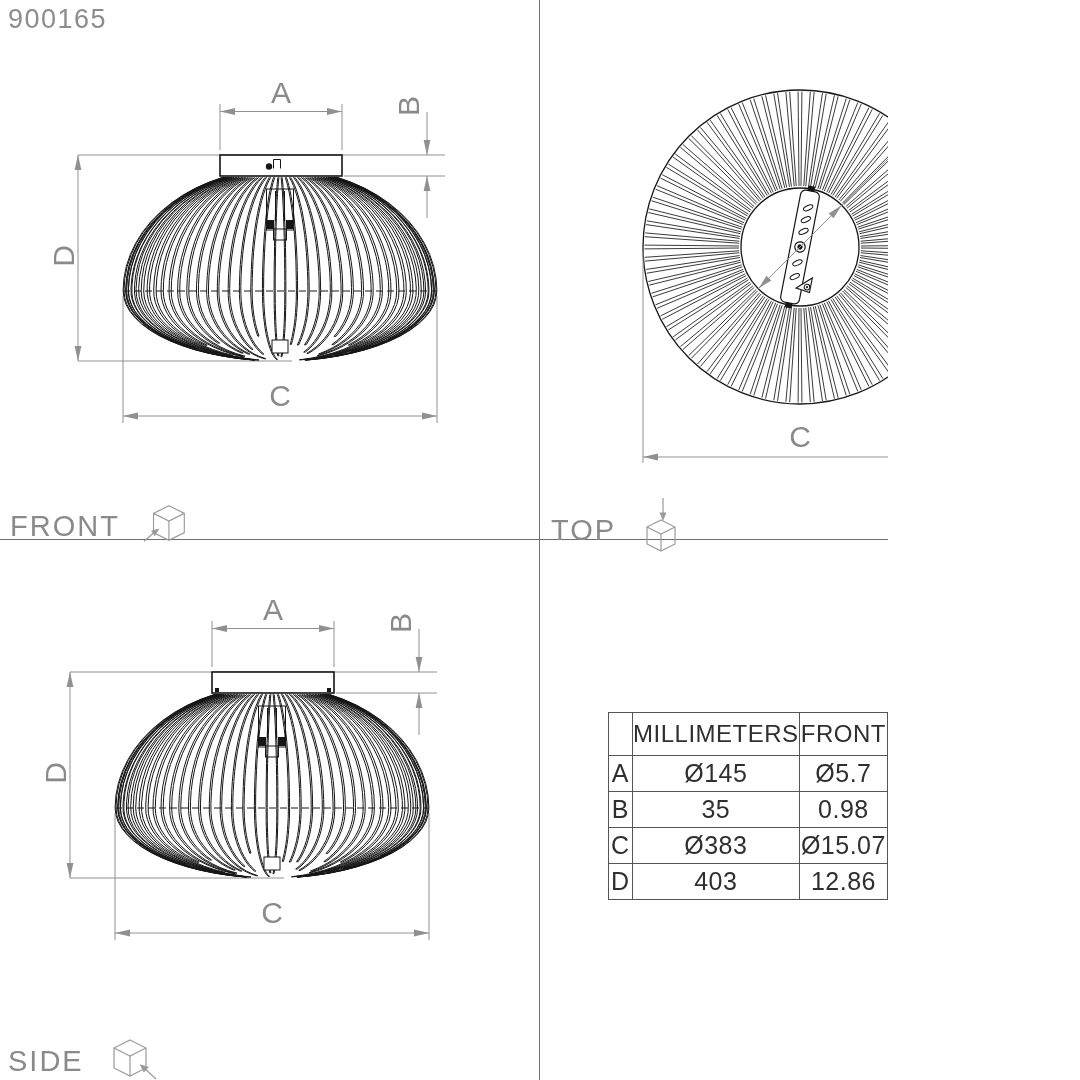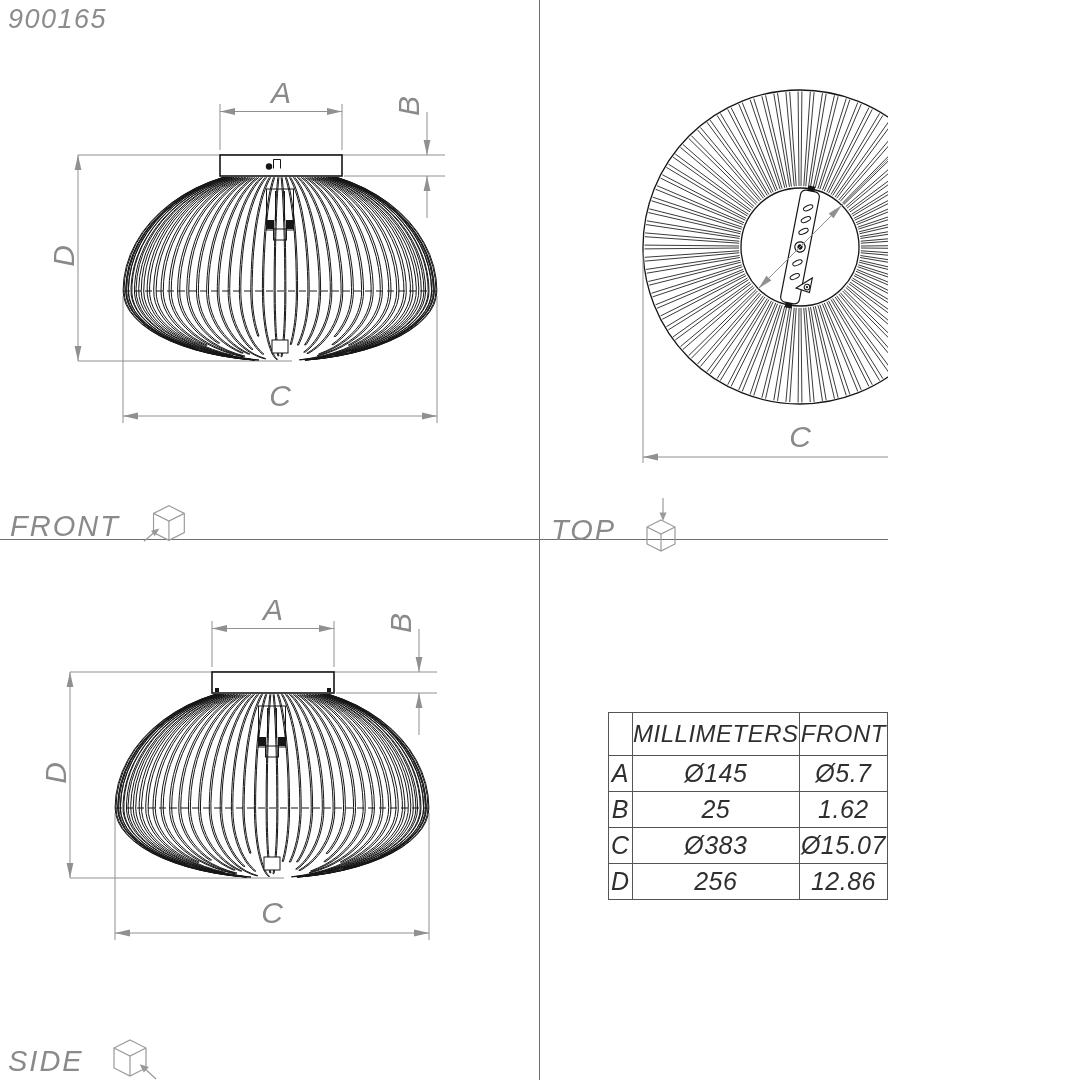--- a/index.html
+++ b/index.html
@@ -1,17 +1,17 @@
 <!DOCTYPE html>
 <html><head>
 <meta charset="utf-8">
 <style>
   html,body{margin:0;padding:0;background:#ffffff;}
   .canvas{position:relative;width:888px;height:1080px;background:#ffffff;overflow:hidden;
-          font-family:"Liberation Sans",sans-serif;font-style:italic;}
+          font-family:"Liberation Sans",sans-serif;}
   .divider{position:absolute;background:#6f6f6f;}
   .divider.v{left:539px;top:0;width:1px;height:1080px;}
   .divider.h{left:0;top:539px;width:1080px;height:1px;}
   .product-code{position:absolute;left:8px;top:4px;font-size:27px;letter-spacing:1.5px;color:#8c8c8c;}
   .q{position:absolute;width:540px;height:540px;}
   #front-svg{left:0;top:0;}
   #top-svg{left:540px;top:0;}
   #side-svg{left:0;top:540px;}
   .caption{position:absolute;font-size:29px;letter-spacing:2px;color:#8a8a8a;display:flex;align-items:center;}
   .caption .icon{margin-left:22px;}
@@ -461,28 +461,28 @@
         </tr>
       </thead>
     <tbody>
         <tr>
           <th>A</th>
           <td>Ø145</td>
           <td>Ø5.7</td>
         </tr>
         <tr>
           <th>B</th>
-          <td>25</td>
-          <td>1.62</td>
+          <td>35</td>
+          <td>0.98</td>
         </tr>
         <tr>
           <th>C</th>
           <td>Ø383</td>
           <td>Ø15.07</td>
         </tr>
         <tr>
           <th>D</th>
-          <td>256</td>
+          <td>403</td>
           <td>12.86</td>
         </tr>
       </tbody>
   </table>
 </div>
 
 </body></html>

